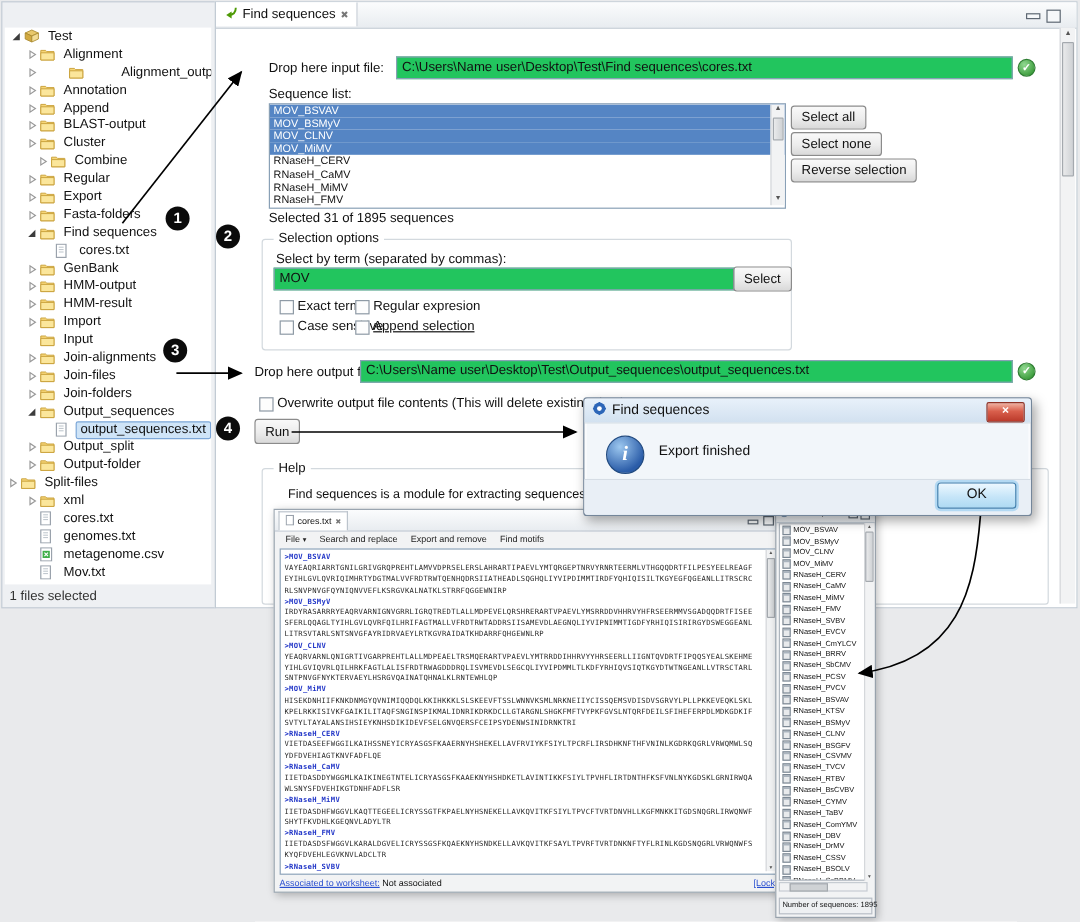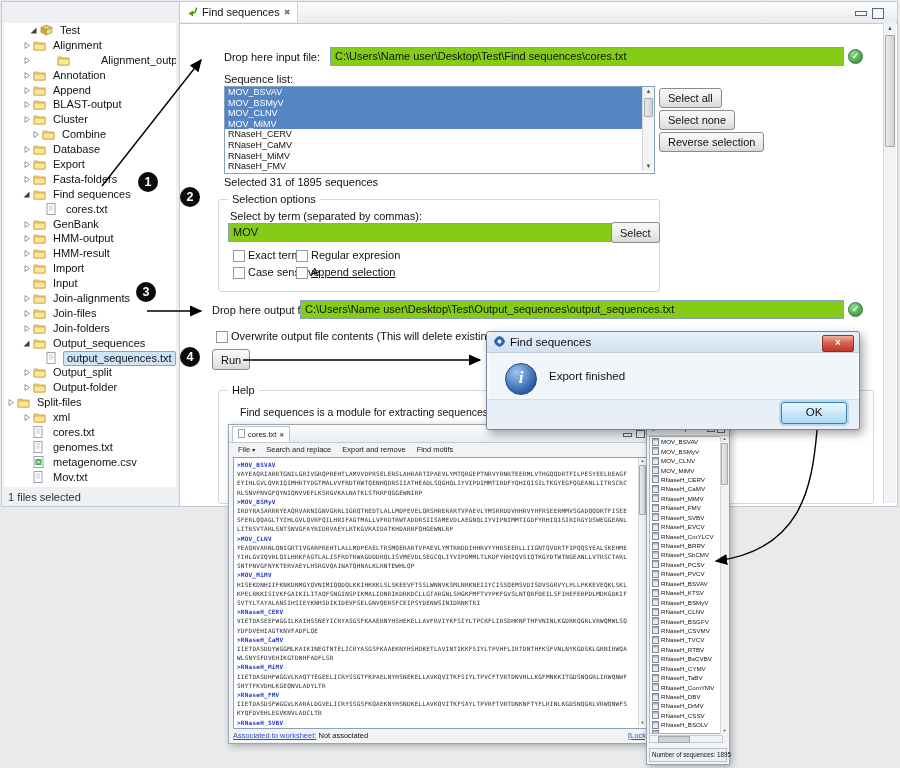--- a/index.html
+++ b/index.html
@@ -16,21 +16,21 @@
   .mmbar{position:absolute;width:10px;height:3px;border:1px solid #5d6772;background:#f6f8fa;}
   
   #tree{position:absolute;left:2px;top:21px;width:172px;height:464px;background:#fff;overflow:hidden;}
   .trow{height:14.9px;display:flex;align-items:center;white-space:nowrap;font-size:11px;cursor:default;}
   .exp{width:13px;display:inline-flex;justify-content:center;align-items:center;flex:none;}
   .ticon{width:17px;display:inline-flex;align-items:center;flex:none;}
   .tlabel{padding:0 3px;line-height:13px;}
   .tlabsel{background:#cfe4f7;border:1px solid #7da7d8;border-radius:2px;}
   
   .lbl{position:absolute;font-size:11px;white-space:nowrap;}
-  .field{position:absolute;background:#84cc16;border:1px solid #89a0b6;font-size:11px;
+  .field{position:absolute;background:#22c55e;border:1px solid #89a0b6;font-size:11px;
          line-height:17px;height:17px;padding:0 4px;white-space:nowrap;overflow:hidden;}
   .btn{position:absolute;background:linear-gradient(#f9f9f9,#ececec 55%,#d9d9d9);
        border:1px solid #8b8b8b;border-radius:3px;font-size:11px;color:#111;
        display:flex;align-items:center;justify-content:center;padding:0 8px;height:18px;cursor:default;}
   .cb{position:absolute;width:10px;height:10px;background:#fdfdfd;border:1px solid #8e9aa5;}
   .group{position:absolute;border:1px solid #d3d9de;border-radius:3px;}
   .grouplbl{position:absolute;background:#fff;padding:0 4px;font-size:11px;}
   .gcheck{position:absolute;width:13px;height:13px;border-radius:50%;
           background:radial-gradient(circle at 35% 30%,#90d890,#3f9e3f 75%);
           border:1px solid #2e7d32;color:#fff;font-size:9px;line-height:12px;
@@ -94,21 +94,21 @@
   
   .badge{position:absolute;width:20px;height:20px;border-radius:50%;background:#0b0b0b;color:#fff;
          font-size:12.5px;font-weight:bold;display:flex;align-items:center;justify-content:center;z-index:55;}
   #overlay{position:absolute;left:0;top:0;z-index:50;pointer-events:none;}
 </style>
 </head>
 <body>
 
 <div class="panel" id="dirPanel" style="left:1px;top:1px;width:177px;height:504px;">
   <div id="tree">
-      <div class="trow" style="padding-left: 3px; margin-left: 20px;">
+      <div class="trow" style="padding-left: 3px;">
         <span class="exp">
           <svg width="9" height="9" viewBox="0 0 9 9">
             <path d="M7.5 1.5v6h-6z" fill="#3c3c3c"></path>
           </svg>
         </span>
         <span class="ticon">
           <svg width="13" height="12" viewBox="0 0 13 12">
             <path d="M6.5 1 12 3.5 6.5 6 1 3.5z" fill="#e8c86c" stroke="#a8882c" stroke-width="0.7"></path>
             <path d="M1 3.5 6.5 6v5L1 8.5z" fill="#d2a940" stroke="#a8882c" stroke-width="0.7"></path>
             <path d="M12 3.5 6.5 6v5L12 8.5z" fill="#f2dc96" stroke="#a8882c" stroke-width="0.7"></path>
@@ -219,21 +219,21 @@
           <svg width="8" height="9" viewBox="0 0 8 9">
             <path d="M2 1.5v6l4.5-3z" fill="#fdfdfd" stroke="#9a9a9a" stroke-width="1"></path>
           </svg>
         </span>
         <span class="ticon">
           <svg width="13" height="11" viewBox="0 0 13 11">
             <path d="M1 2h4l1 1h6v7H1z" fill="#f7d678" stroke="#caa23c" stroke-width="0.8"></path>
             <path d="M1 4h11v6H1z" fill="#fbe69b" stroke="#caa23c" stroke-width="0.8"></path>
           </svg>
         </span>
-        <span class="tlabel">Database</span>
+        <span class="tlabel">Regular</span>
       </div>
       <div class="trow" style="padding-left: 16px;">
         <span class="exp">
           <svg width="8" height="9" viewBox="0 0 8 9">
             <path d="M2 1.5v6l4.5-3z" fill="#fdfdfd" stroke="#9a9a9a" stroke-width="1"></path>
           </svg>
         </span>
         <span class="ticon">
           <svg width="13" height="11" viewBox="0 0 13 11">
             <path d="M1 2h4l1 1h6v7H1z" fill="#f7d678" stroke="#caa23c" stroke-width="0.8"></path>

